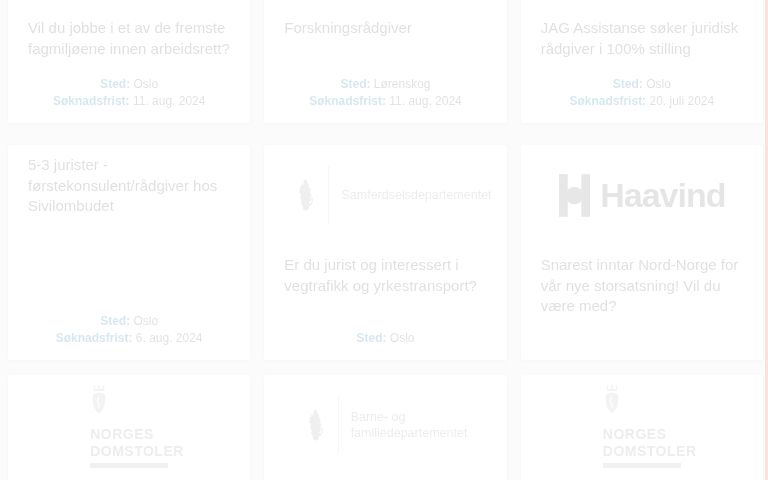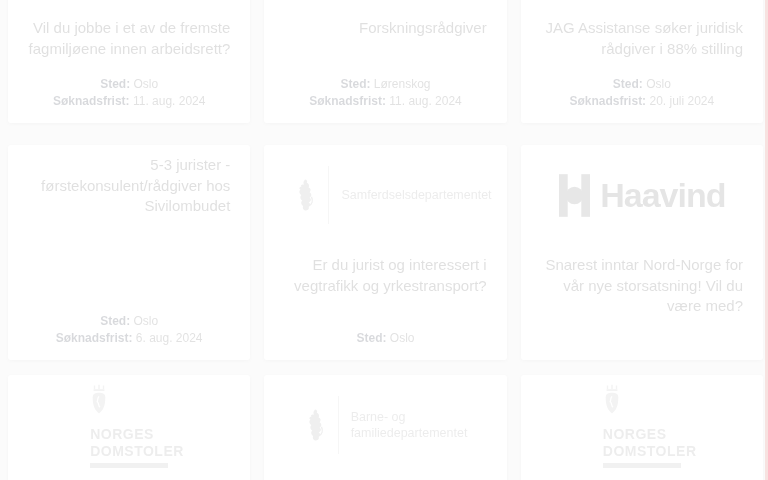--- a/index.html
+++ b/index.html
@@ -32,29 +32,29 @@
   }
   .logo-area {
     height: 100px;
     flex: none;
     display: flex;
     align-items: center;
     justify-content: center;
   }
   .job-title {
     margin-top: 10px;
-    text-align: right;
+    text-align: left;
     font-size: 15px;
     line-height: 1.38;
     font-weight: 400;
     color: #3f3f3f;
   }
   .details { margin-top: auto; text-align: center; }
   .meta { font-size: 12px; color: #4a4a4a; margin: 3px 0; line-height: 14px; }
-  .meta b { color: #0f172a; font-weight: 700; }
+  .meta b { color: #0369a1; font-weight: 700; }
 
   
   .logo-siv { display: flex; align-items: center; gap: 10px; }
   .logo-siv .siv-text {
     font-size: 15px; font-weight: 700; letter-spacing: 3px; color: #58595b;
   }
   .logo-dep { display: flex; align-items: center; gap: 12px; }
   .logo-dep .vline { width: 1px; height: 58px; background: #c9c9c9; }
   .logo-dep .dep-text {
     font-size: 12.5px; color: #8a8a8a; line-height: 1.3; text-align: left;
@@ -103,21 +103,21 @@
       <div class="logo-area"></div>
       <h3 class="job-title">Forskningsrådgiver</h3>
       <div class="details">
         <p class="meta"><b>Sted:</b> <span>Lørenskog</span></p>
         <p class="meta"><b>Søknadsfrist:</b> <span>11. aug. 2024</span></p>
       </div>
     </article>
 
     <article class="card">
       <div class="logo-area"></div>
-      <h3 class="job-title">JAG Assistanse søker juridisk rådgiver i 88% stilling</h3>
+      <h3 class="job-title">JAG Assistanse søker juridisk rådgiver i 100% stilling</h3>
       <div class="details">
         <p class="meta"><b>Sted:</b> <span>Oslo</span></p>
         <p class="meta"><b>Søknadsfrist:</b> <span>20. juli 2024</span></p>
       </div>
     </article>
   </div>
 
   <div class="row row-2">
 
     <article class="card">

